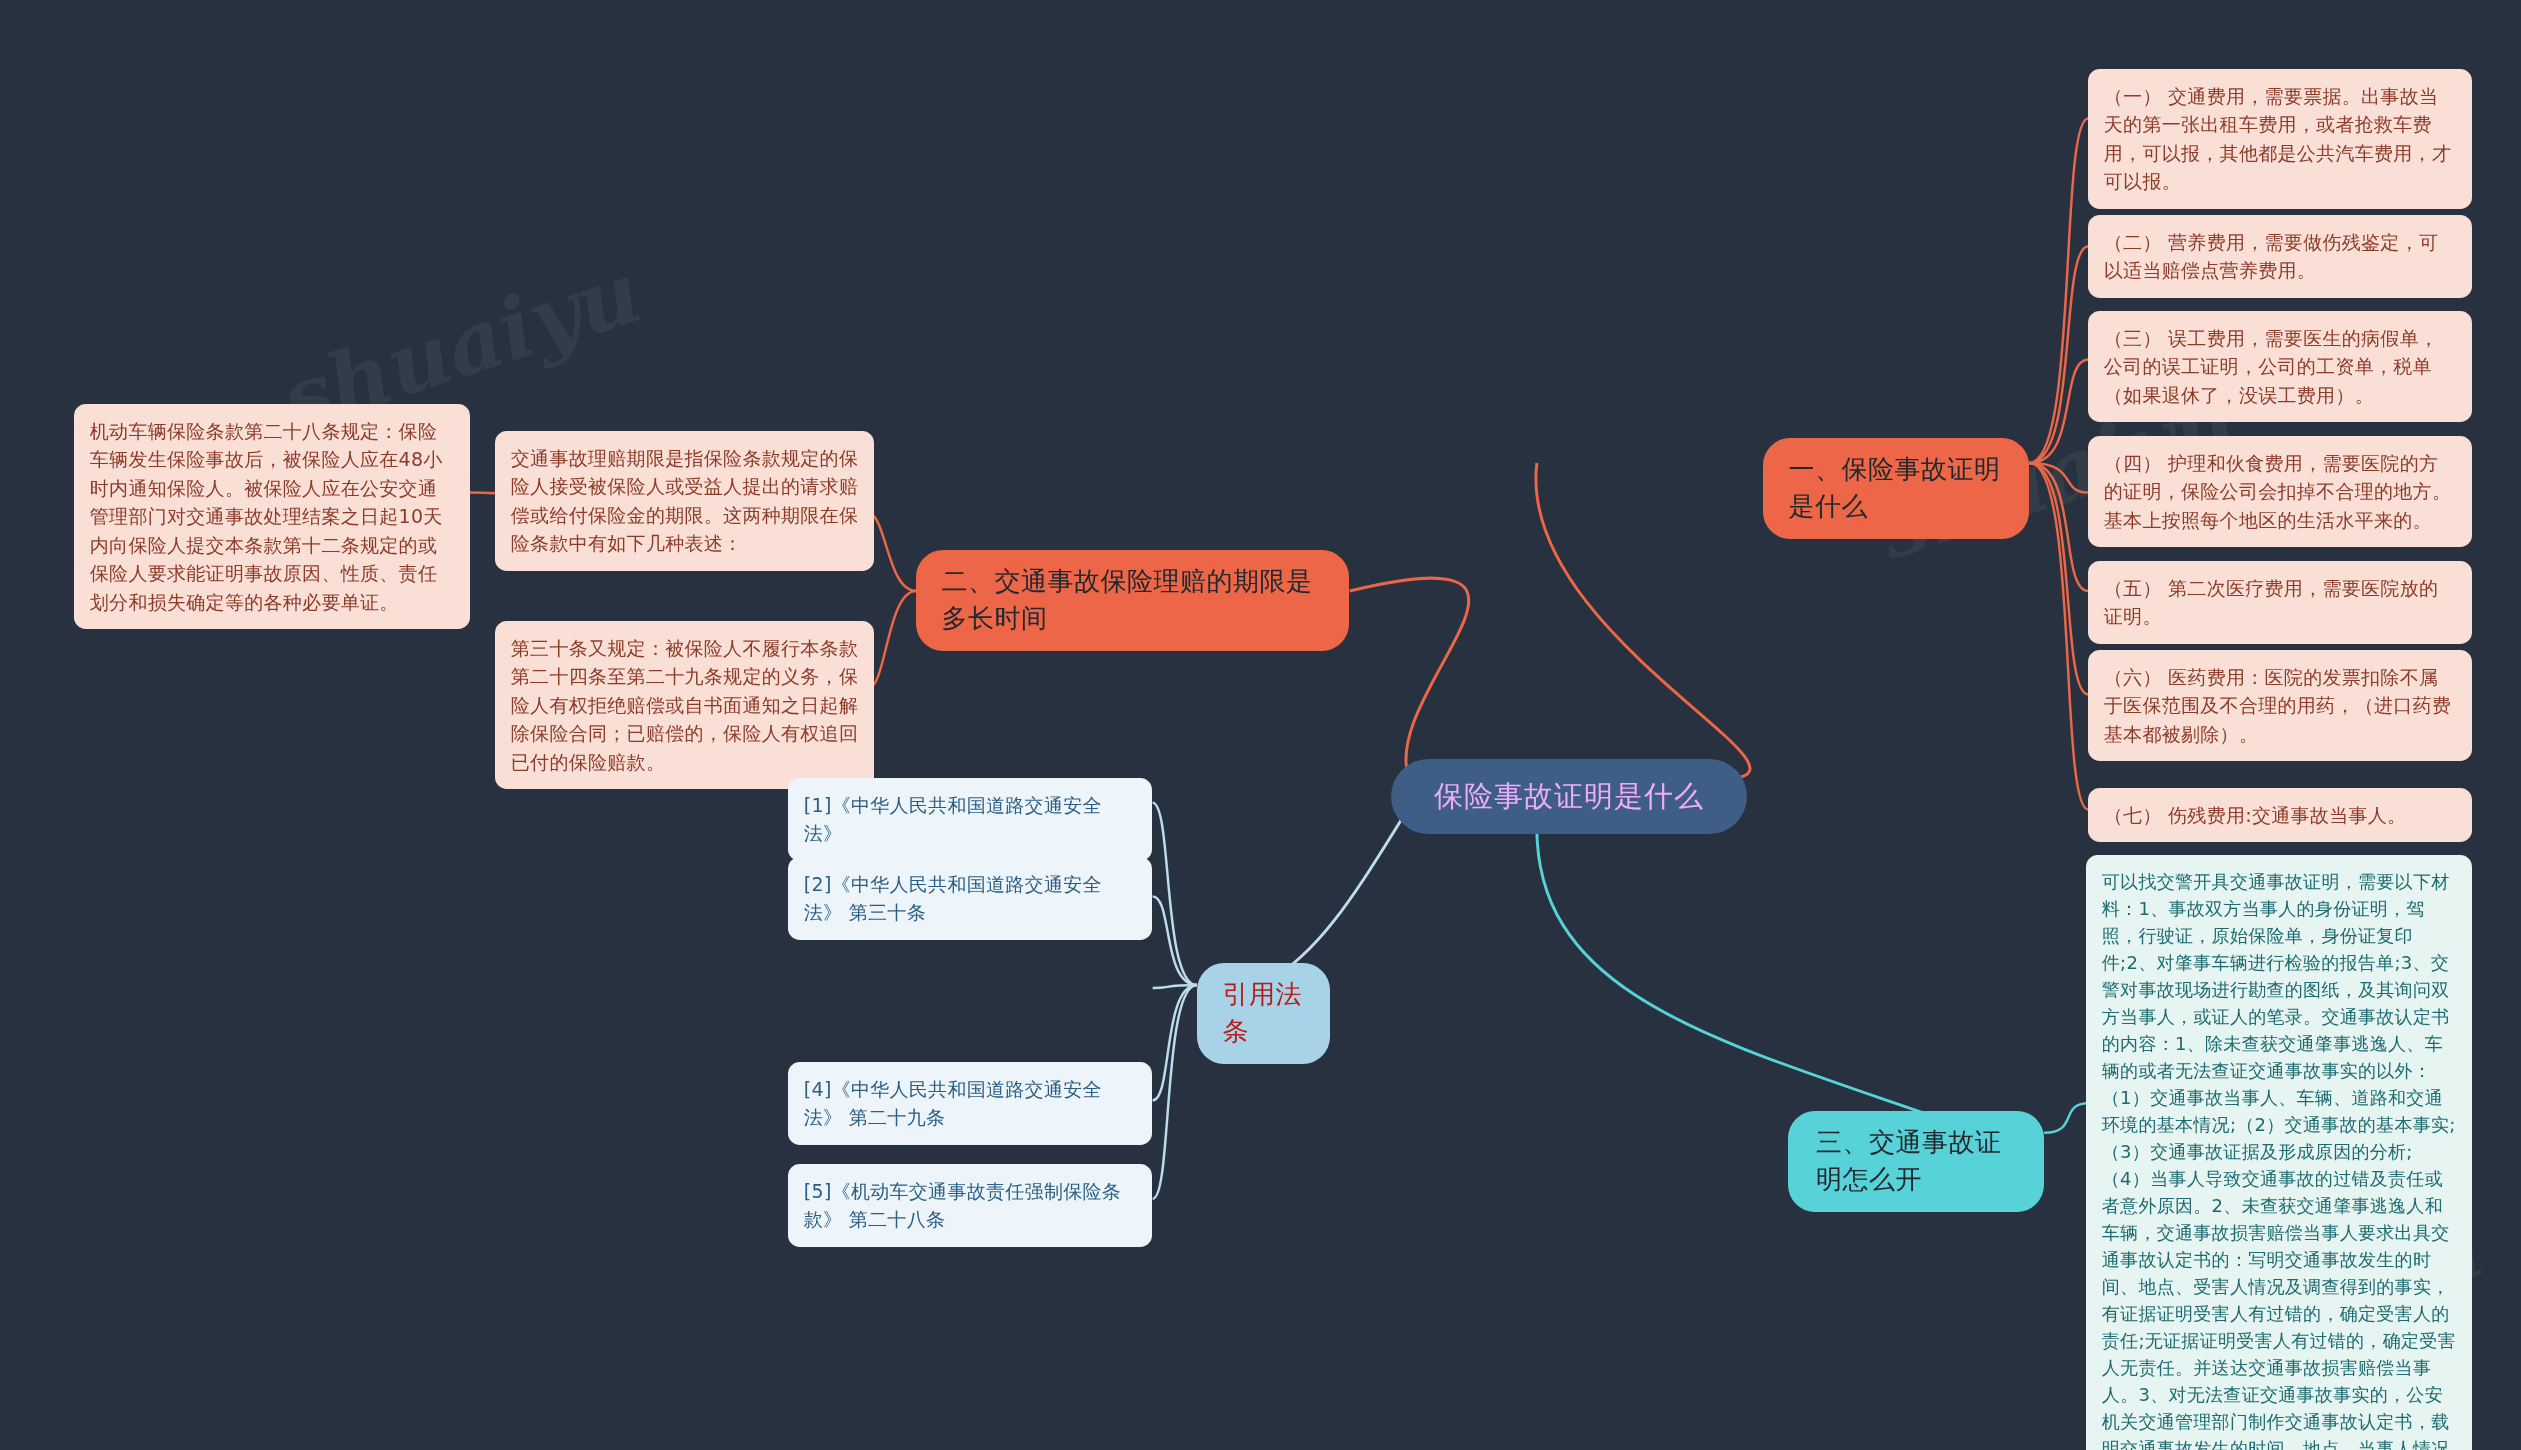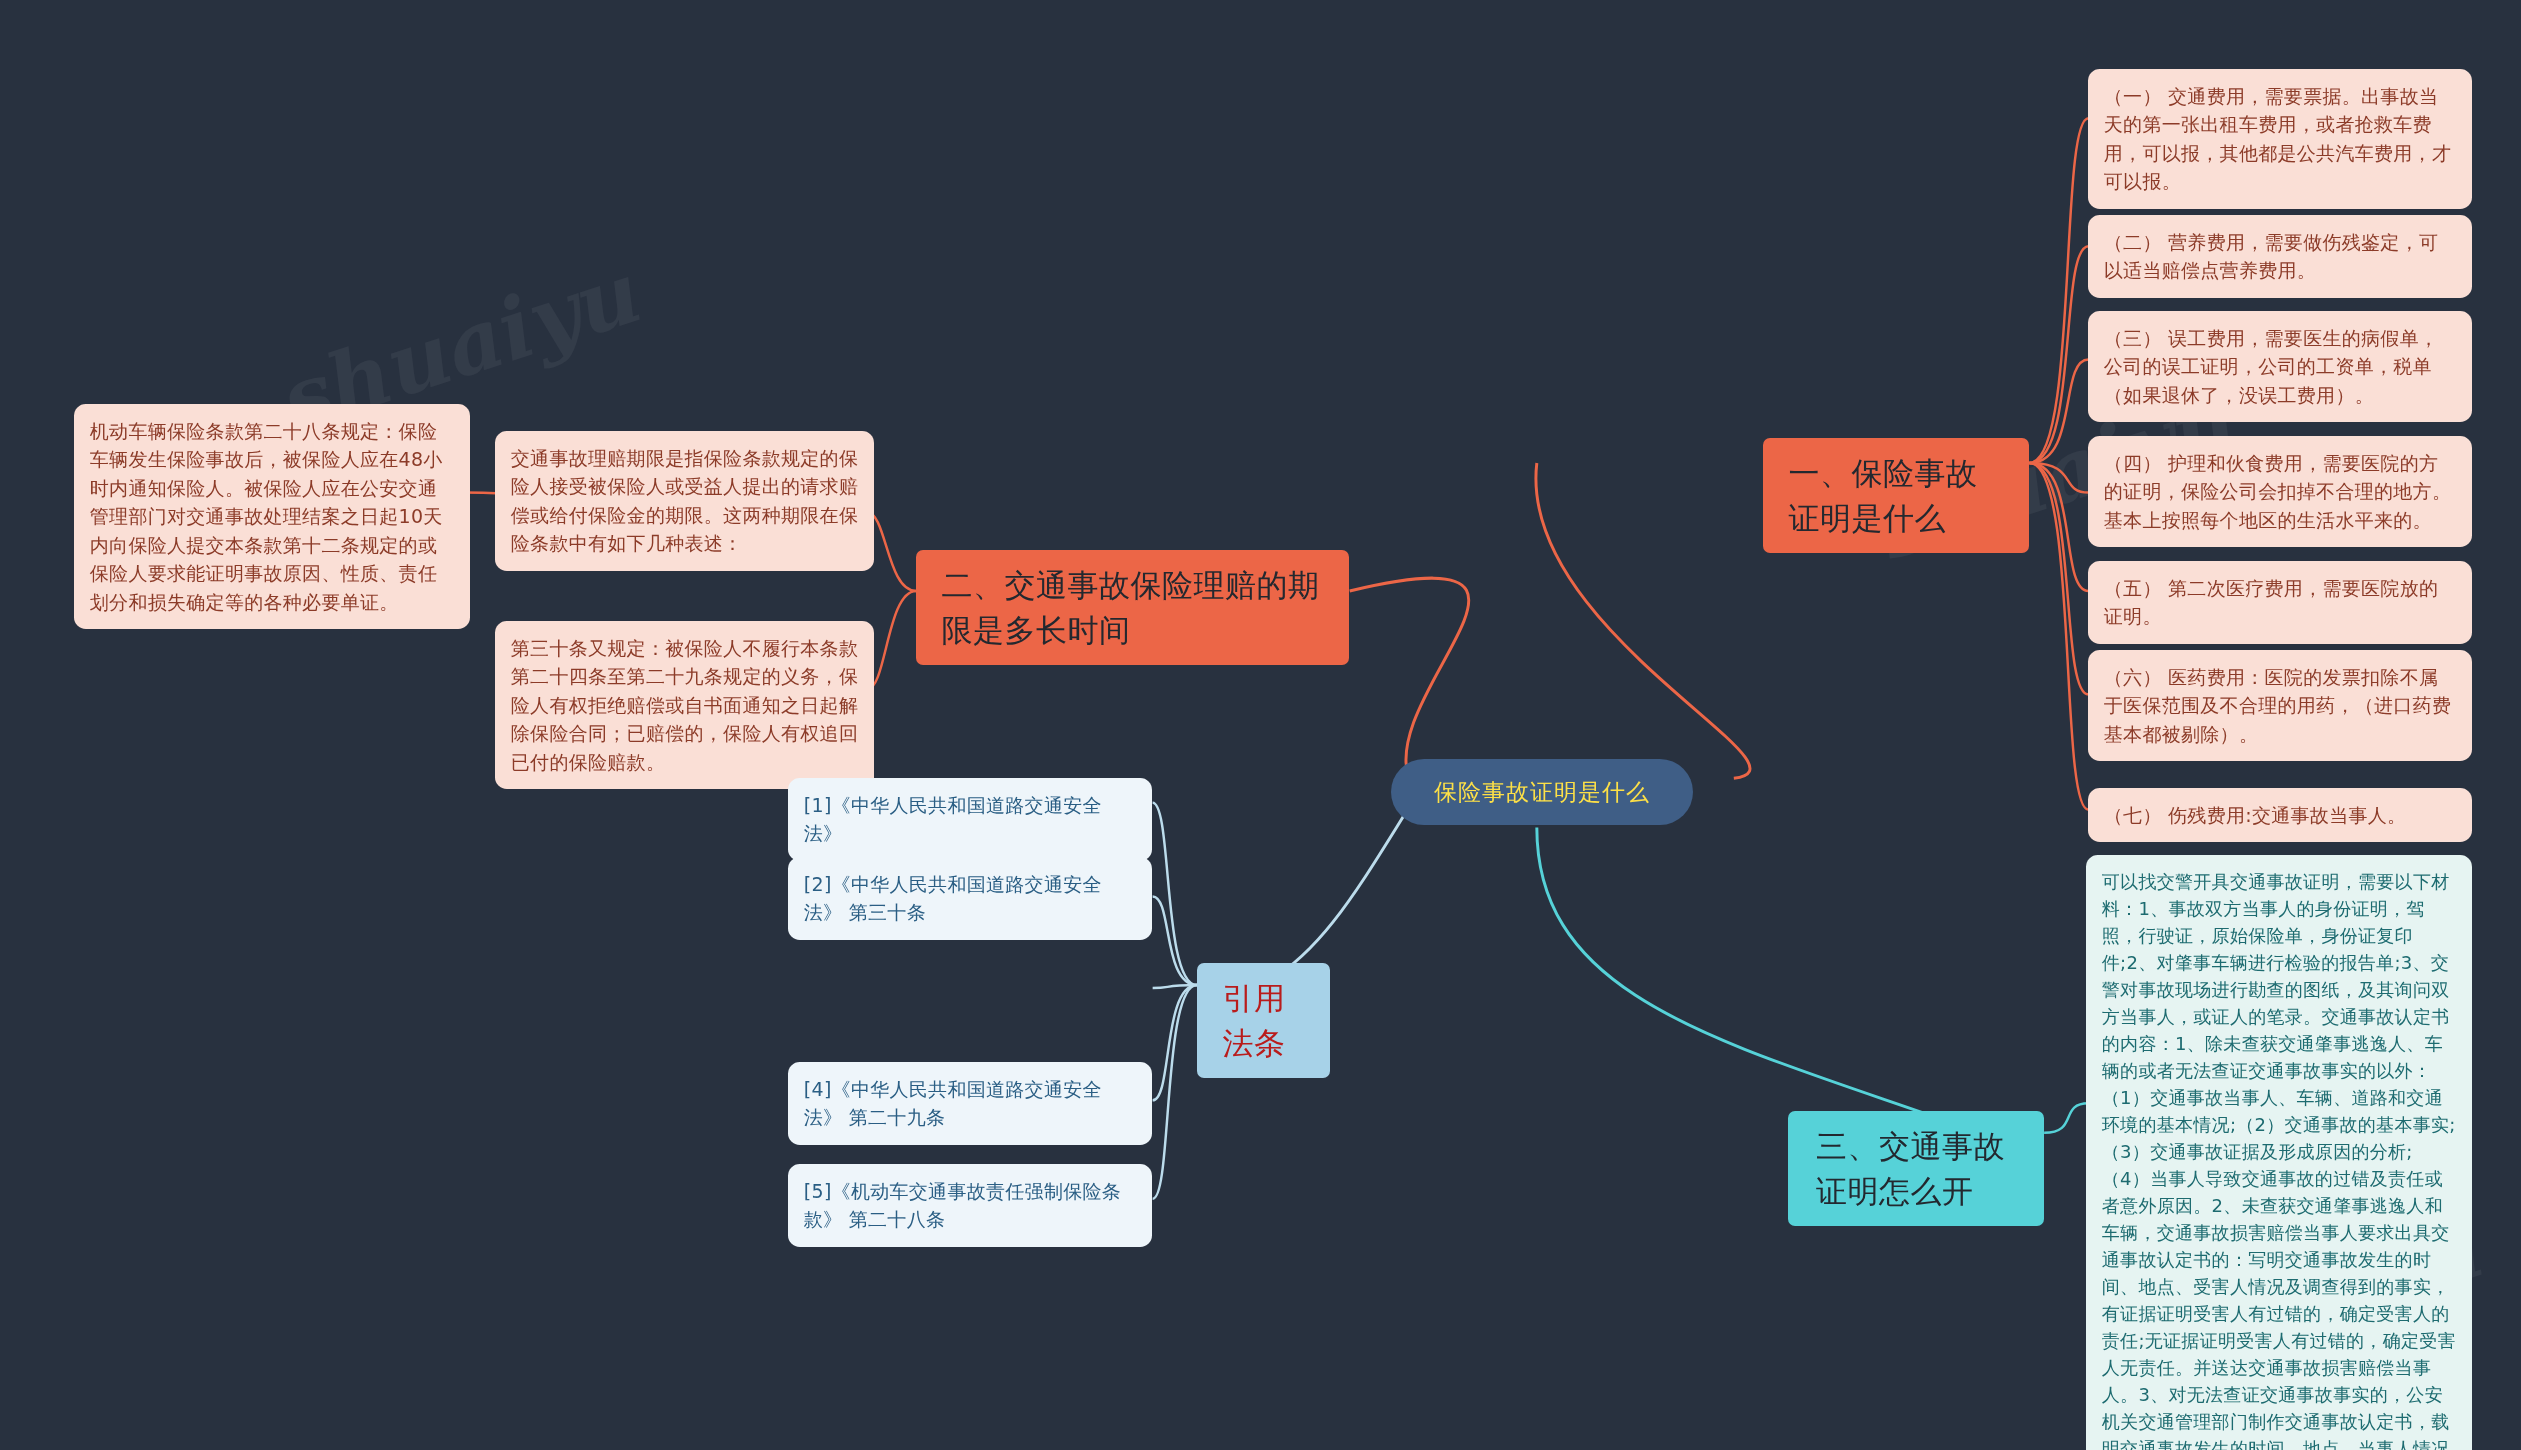--- a/index.html
+++ b/index.html
@@ -10,34 +10,34 @@
     overflow:hidden;
   }
   #stage{ position:relative; width:2522px; height:1450px; }
   svg#edges{ position:absolute; left:0; top:0; width:2522px; height:1450px; pointer-events:none; }
 
   .node{ position:absolute; }
 
   
   .root{
     background:#3f5e86;
-    color:#fde047;
+    color:#f0abfc;
     border-radius:39px;
-    font-size:23px;
+    font-size:29px;
     line-height:1.35;
     padding:17.7px 43px;
     white-space:nowrap;
     letter-spacing:1px;
   }
 
   
   .pill{
-    border-radius:7px;
+    border-radius:27px;
     padding:12.8px 25.6px;
-    font-size:31px;
+    font-size:26px;
     line-height:1.45;
     color:#23282f;
     letter-spacing:0.5px;
   }
   .pill.orange{ background:#ec6647; }
   .pill.cyan{ background:#56d2d8; }
   .pill.lightblue{ background:#a7d2e8; color:#b91c1c; }
 
   
   .card{

